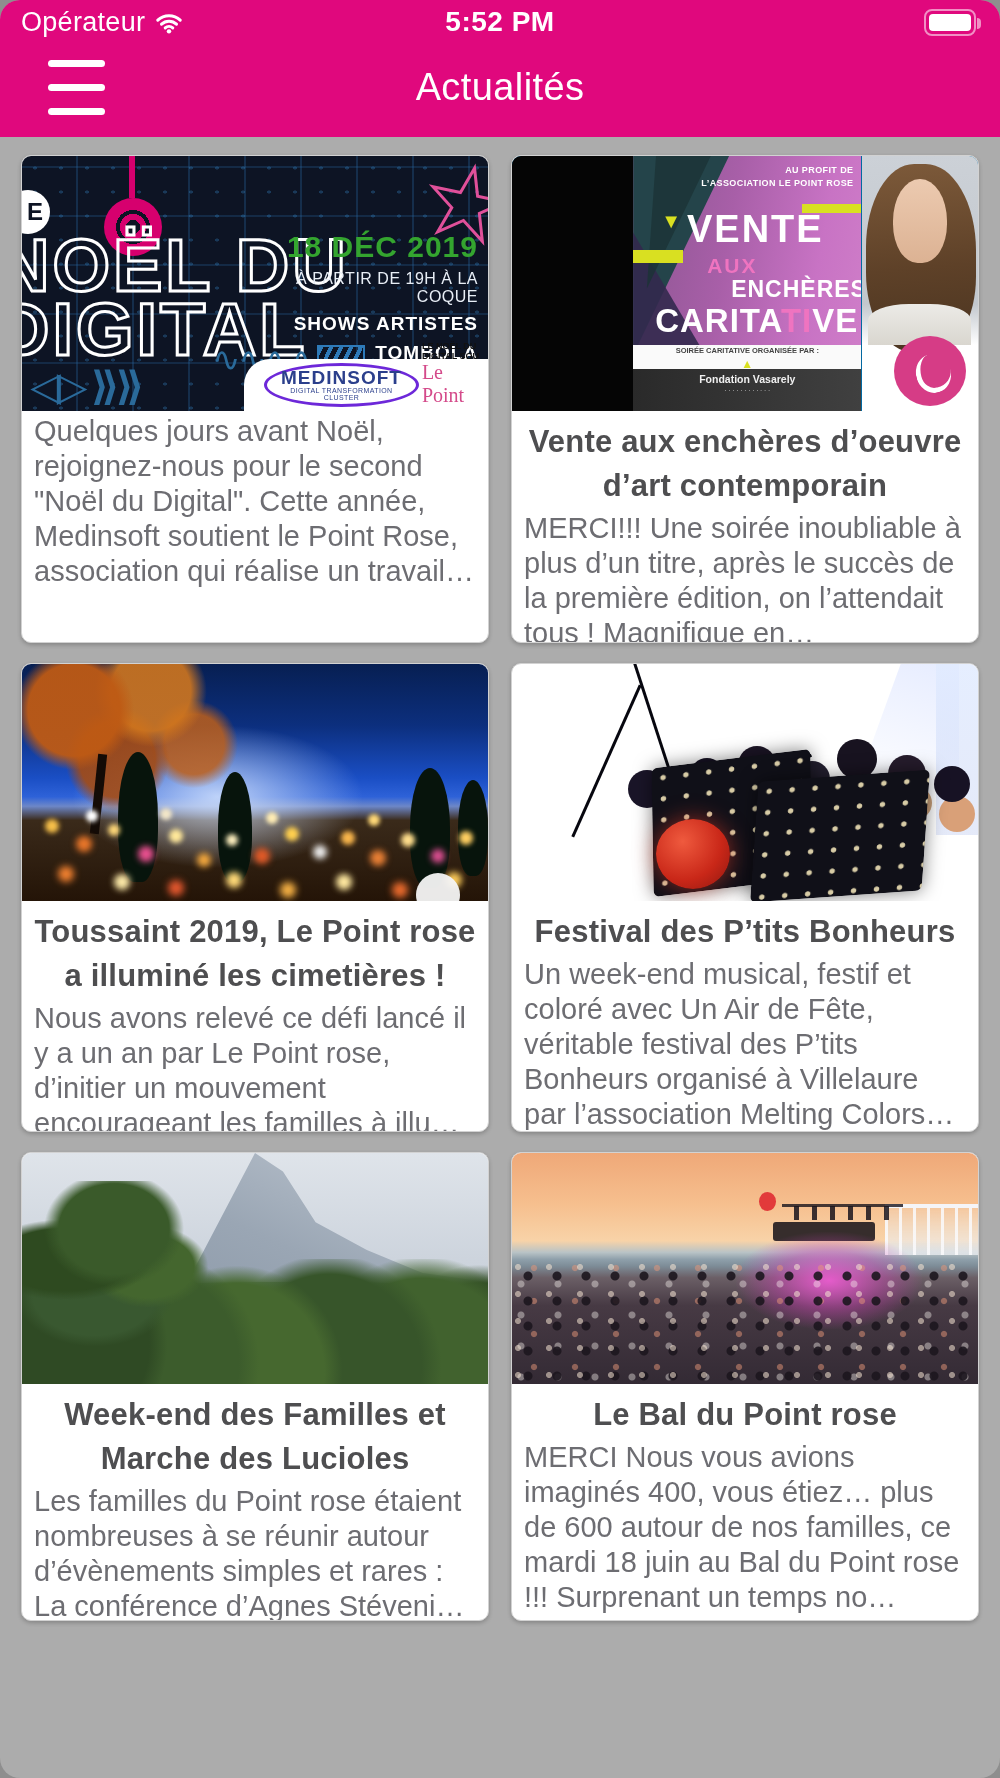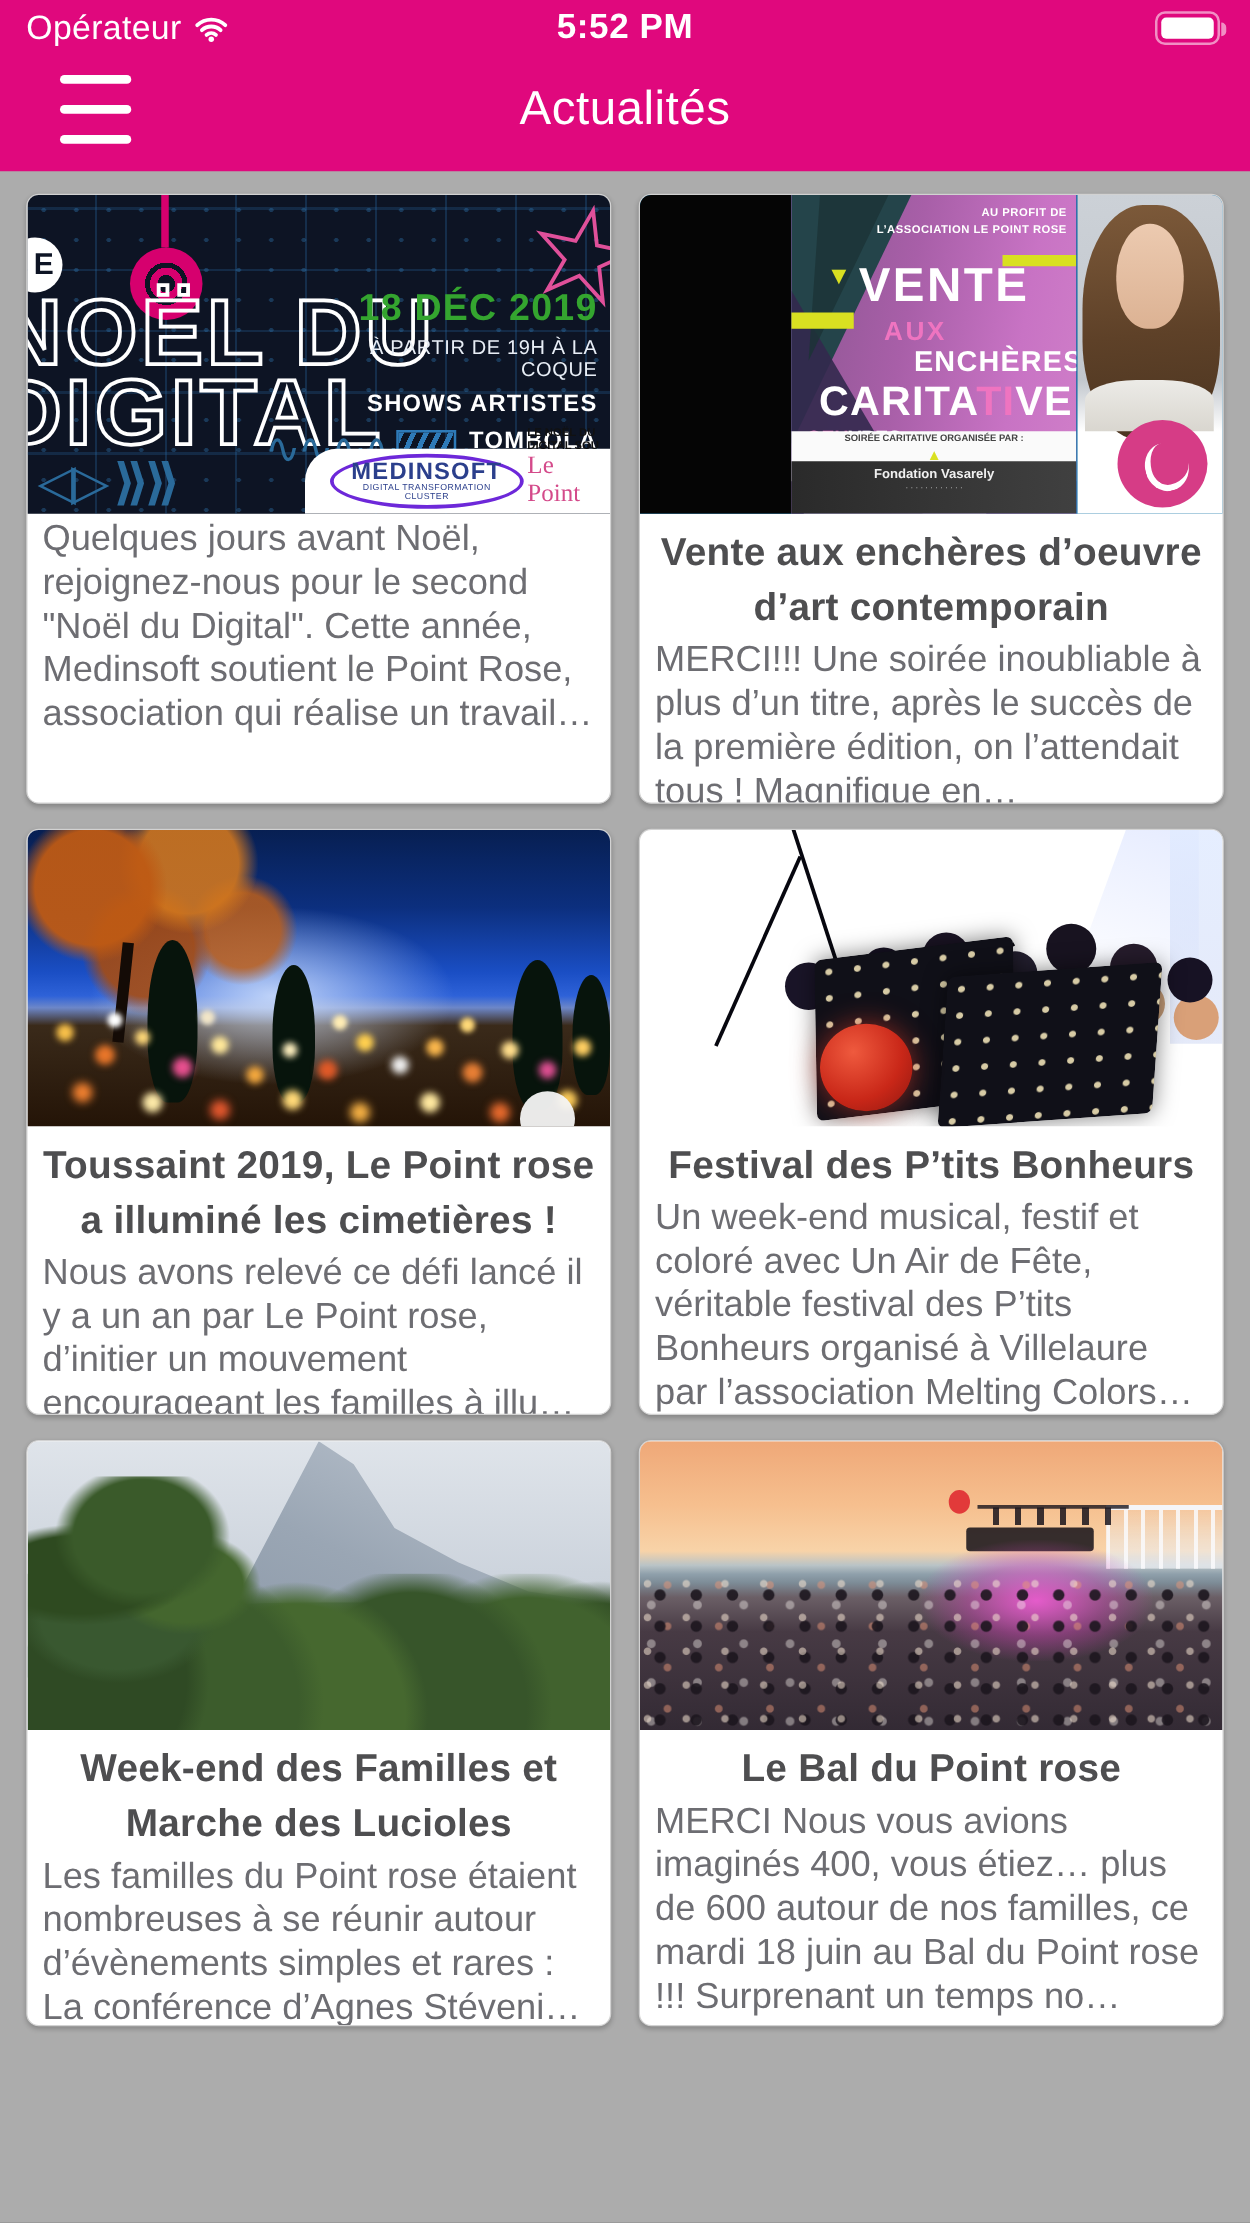--- a/index.html
+++ b/index.html
@@ -1,19 +1,19 @@
 <!DOCTYPE html>
 <html><head>
 <meta charset="utf-8">
 <style>
   * { margin:0; padding:0; box-sizing:border-box; }
   html,body { background:#8e8e8e; }
   body { font-family:"Liberation Sans","DejaVu Sans",sans-serif; }
   .phone { position:relative; width:1000px; height:1778px; margin:0 auto;
-           background:#acacac; overflow:hidden; }
+           background:#acacac; overflow:hidden;border-radius:20px; }
 
   
   .app-header { position:relative; height:137px; background:#e0087d; }
   .status-bar { position:relative; height:45px; display:flex; align-items:center; padding:0 21px; }
   .carrier { color:#fff; font-size:27px; letter-spacing:.3px; }
   .wifi { margin-left:10px; display:inline-flex; }
   .clock { position:absolute; left:50%; top:50%; transform:translate(-50%,-54%);
            color:#fff; font-size:28px; font-weight:700; letter-spacing:.5px; }
   .battery { position:absolute; right:24px; top:9px; width:52px; height:27px;
              border:2.5px solid rgba(255,255,255,.55); border-radius:8px; }

